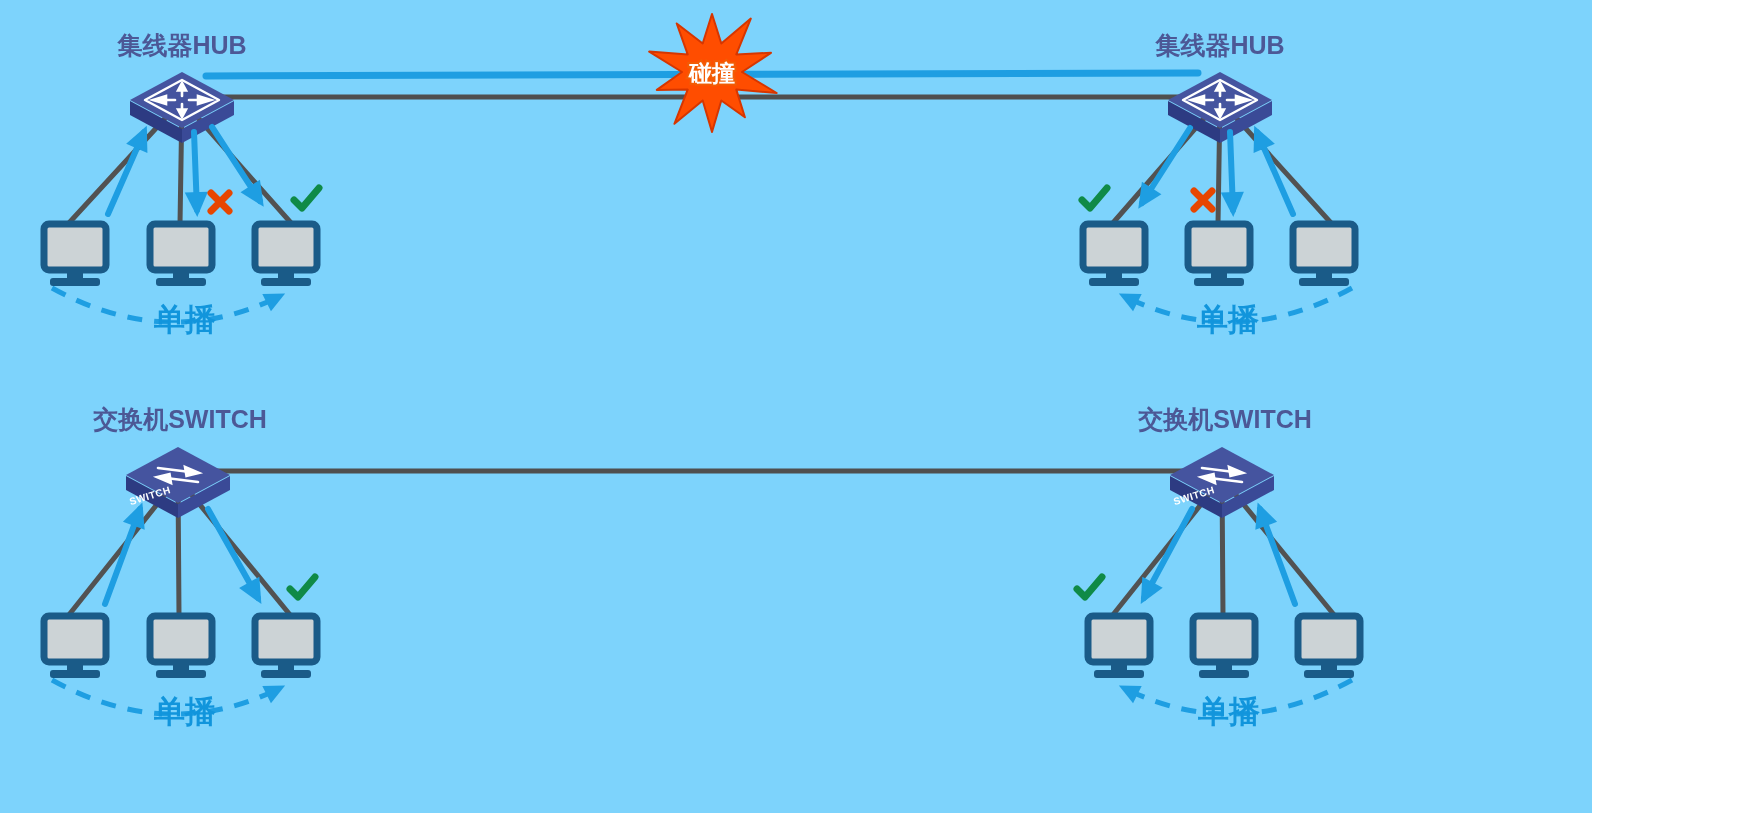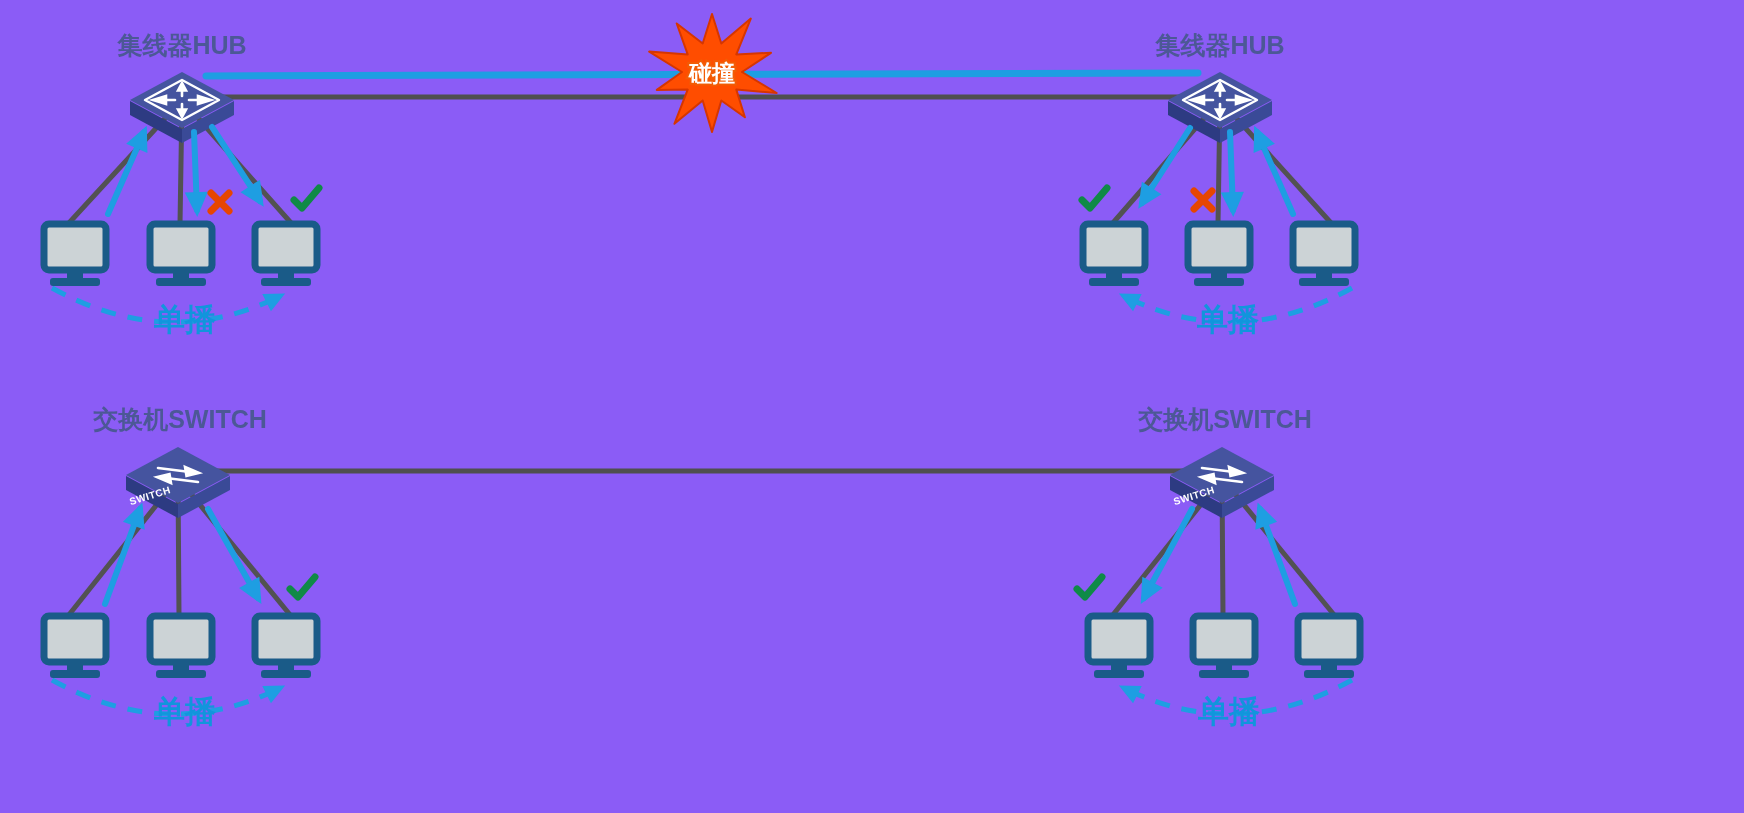--- a/index.html
+++ b/index.html
@@ -1,19 +1,19 @@
 <!DOCTYPE html>
 <html><head>
 <meta charset="utf-8">
 <style>
   html,body { margin:0; padding:0; background:#ffffff; }
   .canvas {
     position:relative;
-    width:1744px; height:813px;
-    background:#8b5cf6;
+    width:1592px; height:813px;
+    background:#7dd3fc;
     overflow:hidden;
     font-family:"Liberation Sans","DejaVu Sans",sans-serif;
   }
   svg { display:block; }
   .cable   { stroke:#525252; stroke-width:5; stroke-linecap:round; fill:none; }
   .trunk   { stroke:#4f4f4f; stroke-width:5; stroke-linecap:round; fill:none; }
   .blue    { stroke:#1e9ee2; stroke-width:6; stroke-linecap:round; fill:none; }
   .bluetrunk { stroke:#1e9ee2; stroke-width:7; stroke-linecap:round; fill:none; }
   .dash    { stroke:#1e9ee2; stroke-width:5; fill:none; stroke-dasharray:15 12; }
   .device-label {

